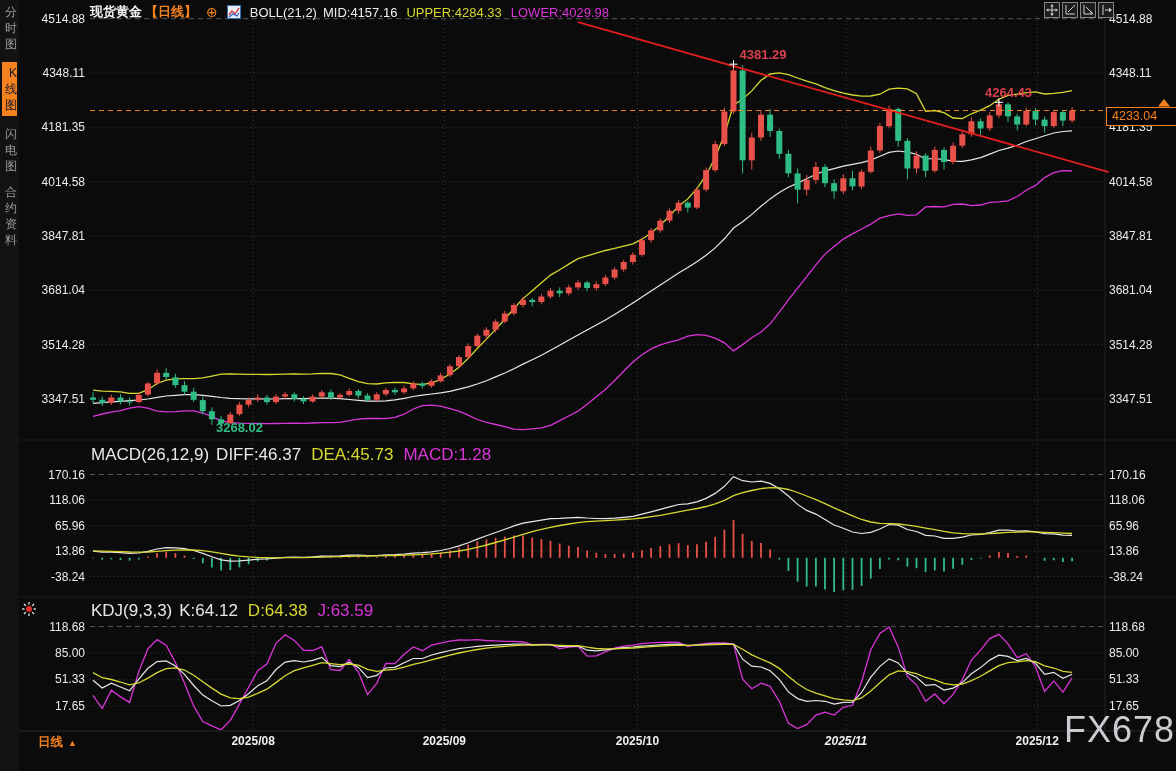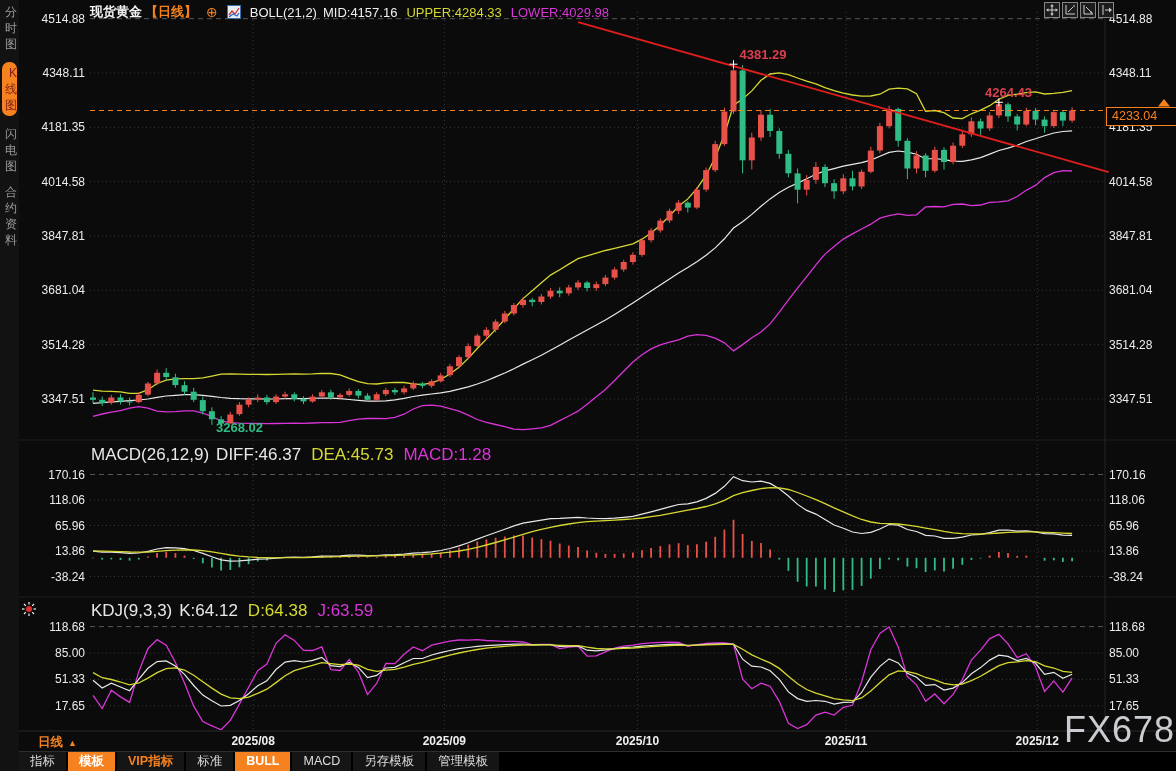--- a/index.html
+++ b/index.html
@@ -2,21 +2,21 @@
 <html style="--accent_orange: #f5821f; --up_red: #e8504a; --down_green: #2fbd85; --band_yellow: #d6d832; --band_white: #e8e8e8; --band_magenta: #d935d9; --annotation_red: #d8404d; --trendline_red: #e01e1e; --axis_text: #ececec; --watermark_gray: #c9ccd0;"><head>
 <meta charset="utf-8">
 <style>
   html,body{margin:0;padding:0;background:#0b0b0b;width:1176px;height:771px;overflow:hidden;
     font-family:"Liberation Sans","DejaVu Sans",sans-serif;position:relative;color:#e8e8e8;}
   .app{position:absolute;inset:0;}
   
   .sidebar{position:absolute;left:0;top:0;width:19px;height:100%;background:#121212;display:flex;
     flex-direction:column;align-items:center;padding-top:4px;gap:10px;z-index:7;}
   .side-item{width:15px;font-size:12px;line-height:16px;color:#9a9a9a;text-align:right;word-break:break-all;cursor:pointer;}
-  .side-item.active{background:var(--accent_orange);color:#7f1d1d;padding:3px 0;border-radius:7px;}
+  .side-item.active{background:var(--accent_orange);color:#0f172a;padding:3px 0;}
   
   .hdr{position:absolute;left:90px;top:3px;display:flex;gap:9px;align-items:center;font-size:13px;white-space:nowrap;z-index:4;}
   .hdr .sym{font-weight:bold;color:#f2f2f2;}
   .hdr .per{font-weight:bold;color:var(--accent_orange);margin-left:-6px;}
   .hdr .plus{color:var(--accent_orange);font-size:14px;line-height:12px;}
   .hdr .w{color:#f0f0f0;text-align:right;} .y{color:var(--band_yellow);} .m{color:var(--band_magenta);}
   .tools{position:absolute;left:1044px;top:2px;display:flex;gap:2px;z-index:4;}
   .tool{width:14px;height:14px;border:1px solid #858585;background:#1c1c1c;display:flex;align-items:center;justify-content:center;cursor:pointer;}
   #chart{position:absolute;left:0;top:0;z-index:1;}
   #overlay{position:absolute;inset:0;z-index:2;pointer-events:none;}
@@ -454,21 +454,21 @@
       <div class="axis-label axis-right" style="top: 626.595px;">118.68</div>
       <div class="axis-label axis-left" style="top: 653px;">85.00</div>
       <div class="axis-label axis-right" style="top: 653px;">85.00</div>
       <div class="axis-label axis-left" style="top: 679.397px;">51.33</div>
       <div class="axis-label axis-right" style="top: 679.397px;">51.33</div>
       <div class="axis-label axis-left" style="top: 705.802px;">17.65</div>
       <div class="axis-label axis-right" style="top: 705.802px;">17.65</div>
       <div class="date-label" style="left: 253.125px;">2025/08</div>
       <div class="date-label" style="left: 444.36px;">2025/09</div>
       <div class="date-label" style="left: 637.425px;">2025/10</div>
-      <div class="date-label" style="left: 846.045px;">2025/11</div>
+      <div class="date-label" style="left: 846.045px; font-style: italic;">2025/11</div>
       <div class="date-label" style="left: 1037.28px;">2025/12</div>
       <div class="ann red" style="left: 739.5px; top: 47.19px;">4381.29</div>
       <div class="ann red" style="left: 985px; top: 85.2629px;">4264.43</div>
       <div class="ann green" style="left: 215.95px; top: 419.893px;">3268.02</div>
     </div>
 
   <aside class="sidebar">
     <div class="side-item">分时图</div>
     <div class="side-item active">K线图</div>
     <div class="side-item">闪电图</div>
@@ -554,24 +554,14 @@
 
   <div class="pricebox">4233.04</div>
 
   <div class="period-lbl">
     <span>日线</span>
     <span class="arr">▲</span>
   </div>
 
   <div class="watermark">FX678</div>
 
-  <nav class="tabbar">
-    <span class="tab">指标</span>
-    <span class="tab selected">模板</span>
-    <span class="tab vip">VIP指标</span>
-    <span class="tab">标准</span>
-    <span class="tab selected">BULL</span>
-    <span class="tab">MACD</span>
-    <span class="tab">另存模板</span>
-    <span class="tab">管理模板</span>
-  </nav>
 
 </div>
 
 </body></html>

